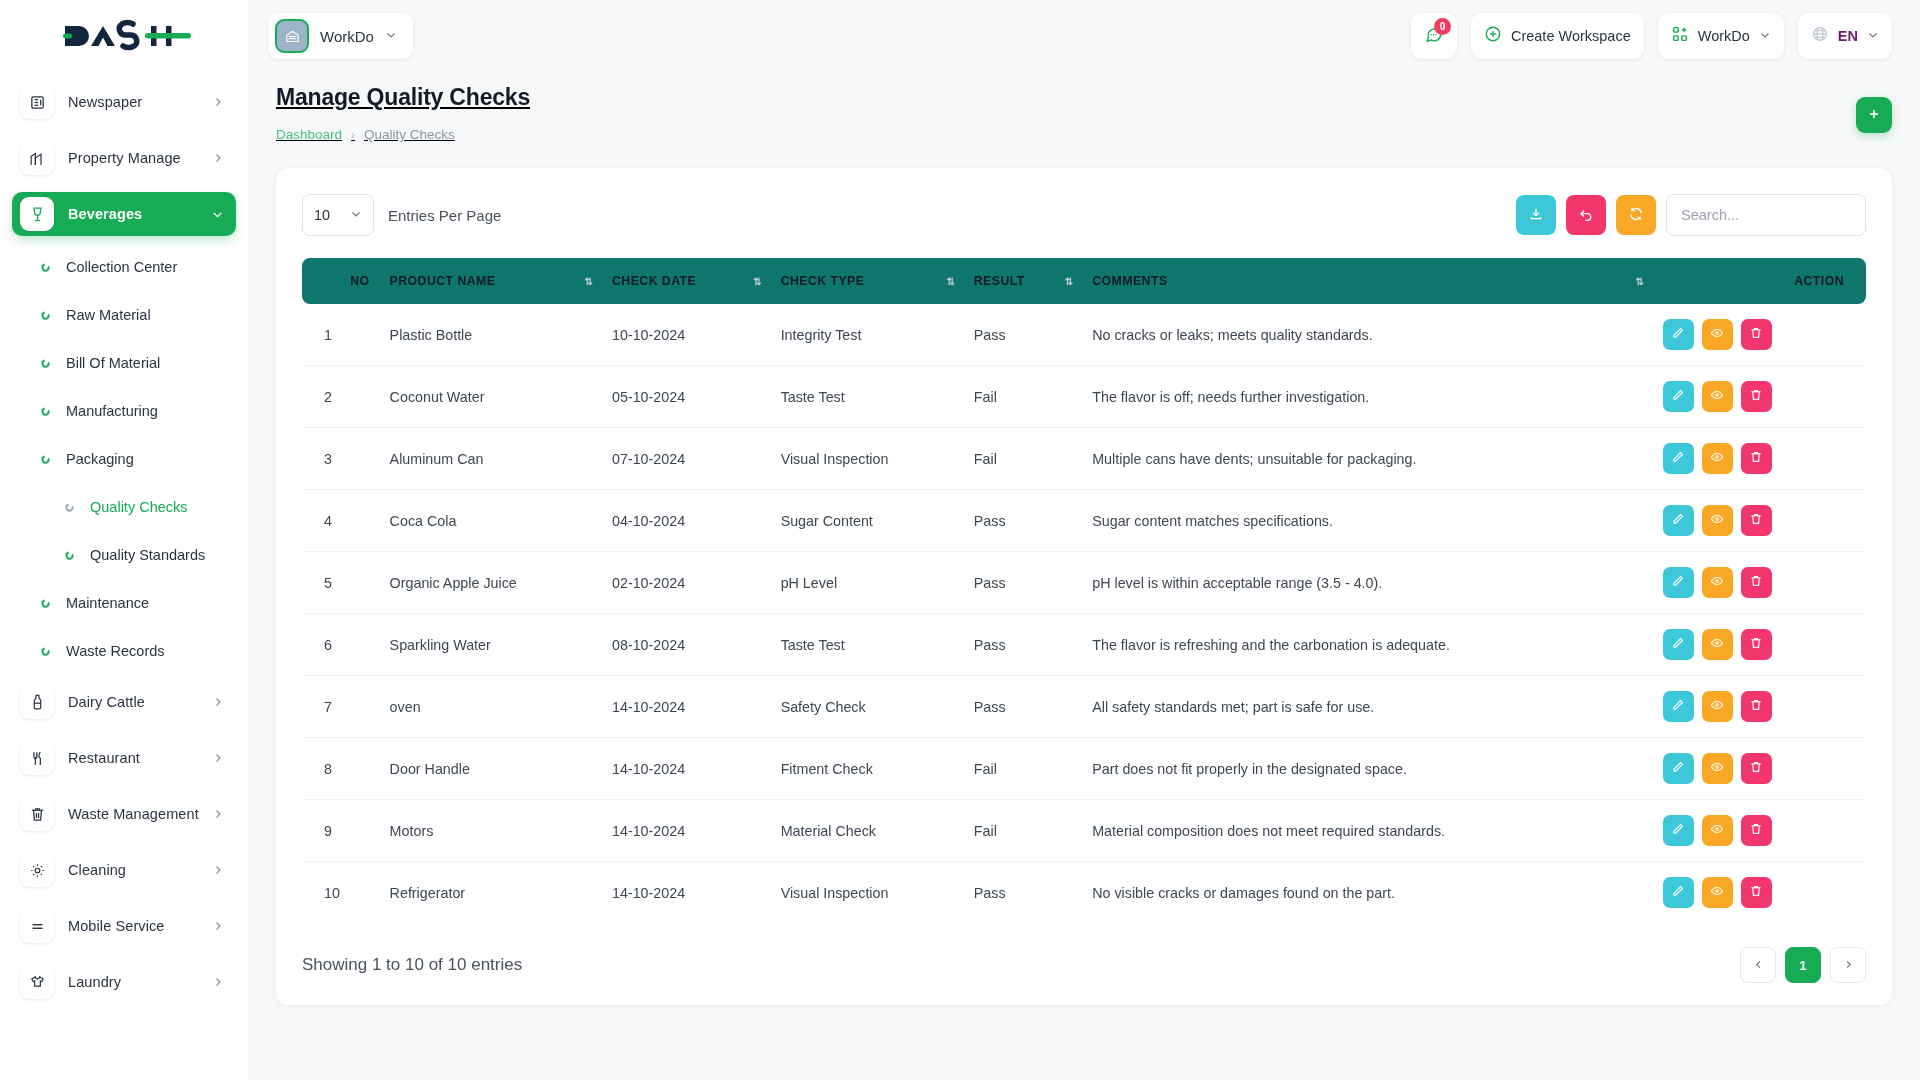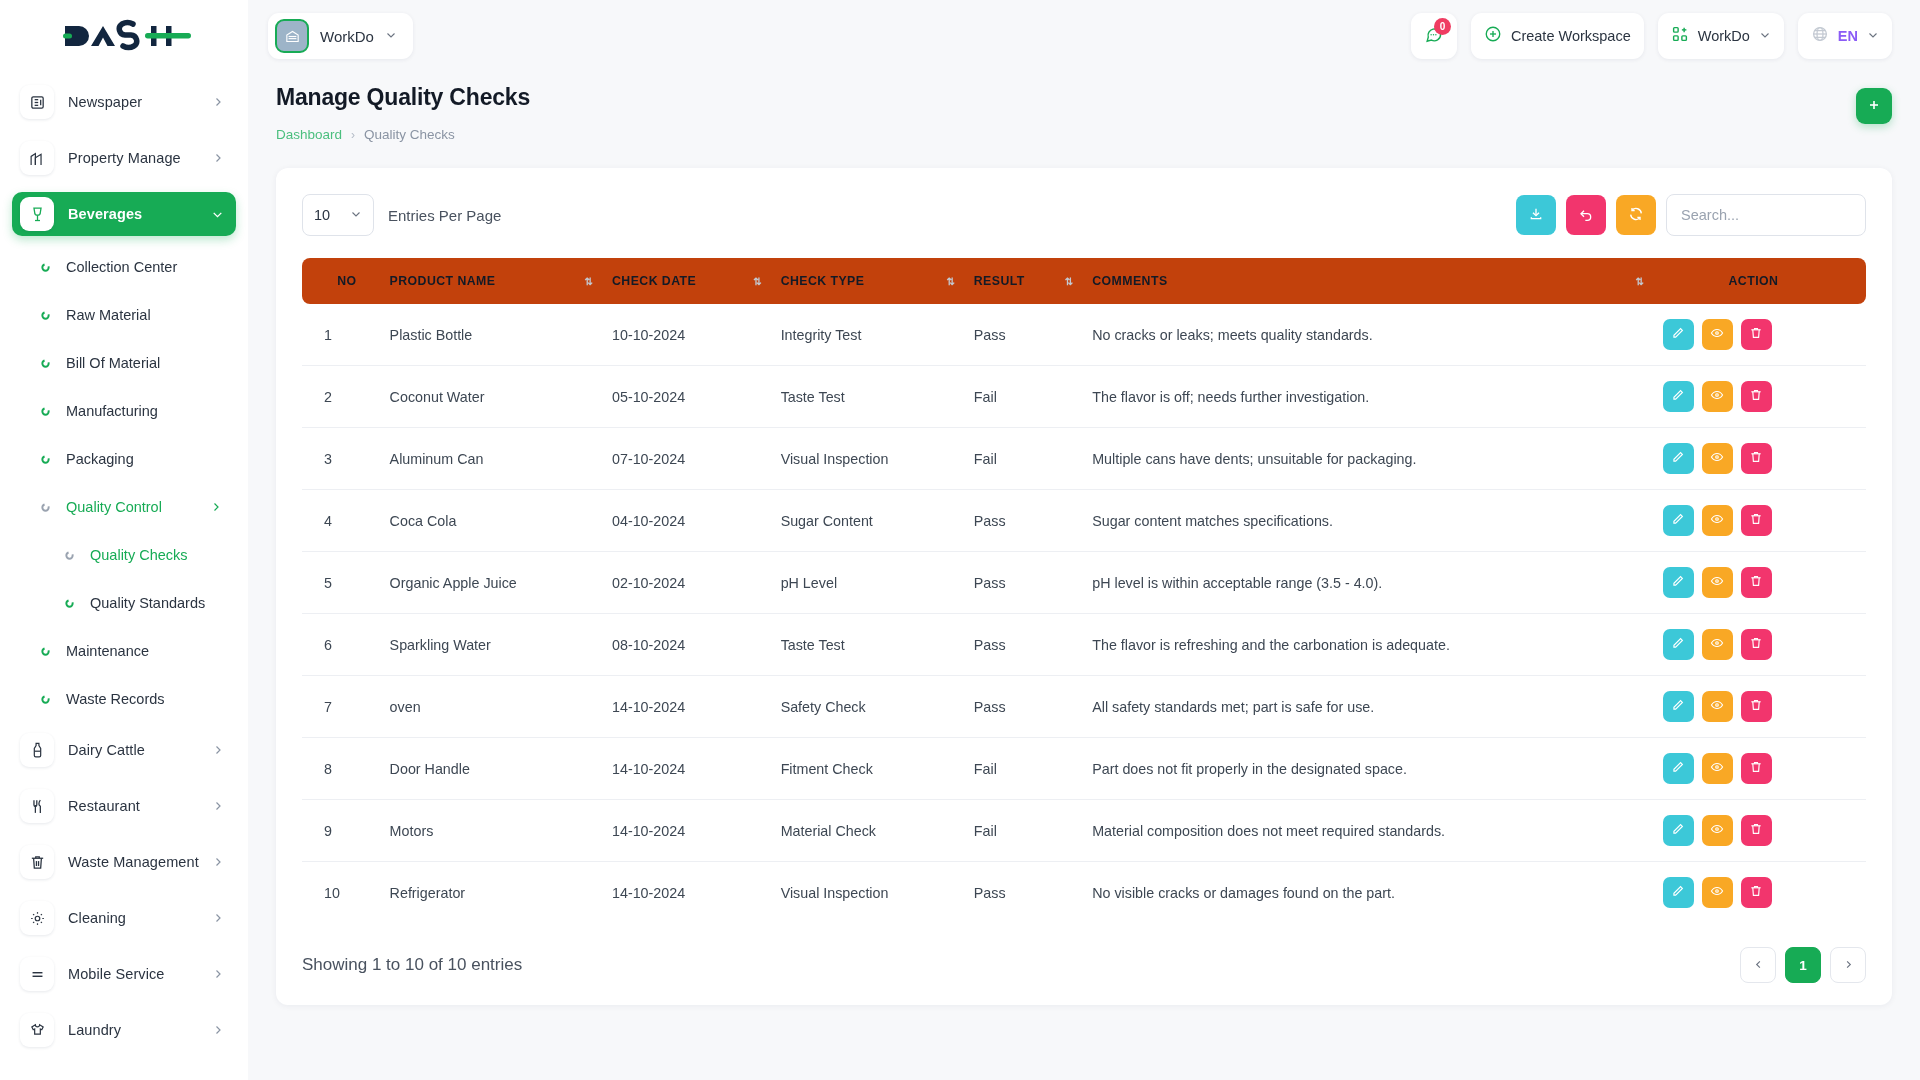--- a/index.html
+++ b/index.html
@@ -112,23 +112,23 @@
     box-shadow: 0 1px 4px rgba(20,35,70,.07);
     position: relative; cursor: pointer; padding: 0 13px; gap: 9px;
   }
   .badge {
     position: absolute; top: 5px; right: 6px;
     background: #ef3d62; color: #fff; font-size: 10px; font-weight: 700;
     width: 17px; height: 17px; border-radius: 50%;
     display: flex; align-items: center; justify-content: center;
   }
   .ico-btn .t { font-size: 14.5px; color: #2b3441; white-space: nowrap; }
-  .ico-btn .t.green { color: #8b5cf6; font-weight: 600; }
-
-  .page-head { padding: 12px 28px 0 28px; display: flex; align-items: flex-start; }
+  .ico-btn .t.green { color: #701a75; font-weight: 600; }
+
+  .page-head { padding: 12px 28px 0 28px; display: flex; align-items: center; text-decoration: underline; }
   .page-head h1 { font-size: 23px; font-weight: 700; color: #131a26; letter-spacing: -.2px; }
   .crumb { margin-top: 16px; font-size: 13.5px; display: flex; align-items: center; gap: 9px; }
   .crumb .a { color: #4bbf7e; cursor: pointer; }
   .crumb .sep { color: #b4bcc7; font-size: 12px; }
   .crumb .cur { color: #8a94a3; }
   .add-btn {
     width: 36px; height: 36px; border-radius: 9px;
     background: #17ab55; color: #fff;
     display: flex; align-items: center; justify-content: center;
     cursor: pointer; border: none;
@@ -161,24 +161,24 @@
   .sq-btn.orange { background: #f9a825; }
   .search {
     width: 200px; height: 42px; border: 1px solid #dfe3ea; border-radius: 8px;
     padding: 0 14px; font-size: 14.5px; color: #2b3441; outline: none;
     font-family: "Liberation Sans", sans-serif; background: #fff;
   }
   .search::placeholder { color: #9aa3b0; }
 
   table { width: 100%; border-collapse: collapse; }
   thead th {
-    background: #c2410c;
+    background: #0f766e;
     font-size: 12.3px; font-weight: 700; color: #131a26;
     letter-spacing: .45px;
-    text-align: center; padding: 16px 10px;
+    text-align: right; padding: 16px 10px;
     white-space: nowrap;
   }
   thead th:first-child { padding-left: 22px; border-radius: 8px 0 0 8px; }
   thead th:last-child { padding-right: 22px; border-radius: 0 8px 8px 0; }
   .th-in { display: flex; align-items: center; justify-content: space-between; gap: 0; }
   .sort { color: #c3c9d2; font-size: 10px; letter-spacing: -1px; }
   tbody td {
     font-size: 14.3px; color: #3d4753;
     padding: 15px 10px; border-bottom: 1px solid #edeff3;
     vertical-align: middle;
@@ -309,33 +309,20 @@
         </span>
       <span class="lbl">Manufacturing</span>
     </div>
     <div class="sub-item">
       <span class="dot">
           <svg width="9" height="9" viewBox="0 0 12 12">
             <circle cx="6" cy="6" r="4.2" fill="none" stroke="#17ab55" stroke-width="2.6" stroke-dasharray="18 6"></circle>
           </svg>
         </span>
       <span class="lbl">Packaging</span>
-    </div>
-    <div class="sub-item sel">
-      <span class="dot">
-          <svg width="9" height="9" viewBox="0 0 12 12">
-            <circle cx="6" cy="6" r="4.2" fill="none" stroke="#9aa3b0" stroke-width="2.6" stroke-dasharray="18 6"></circle>
-          </svg>
-        </span>
-      <span class="lbl">Quality Control</span>
-      <span class="chev">
-          <svg width="12" height="12" viewBox="0 0 24 24" fill="none" stroke="currentColor" stroke-width="2.4">
-            <polyline points="9 5 16 12 9 19"></polyline>
-          </svg>
-        </span>
     </div>
 
     <div class="sub-item lvl2 sel">
       <span class="dot">
           <svg width="9" height="9" viewBox="0 0 12 12">
             <circle cx="6" cy="6" r="4.2" fill="none" stroke="#9aa3b0" stroke-width="2.6" stroke-dasharray="18 6"></circle>
           </svg>
         </span>
       <span class="lbl">Quality Checks</span>
     </div>

